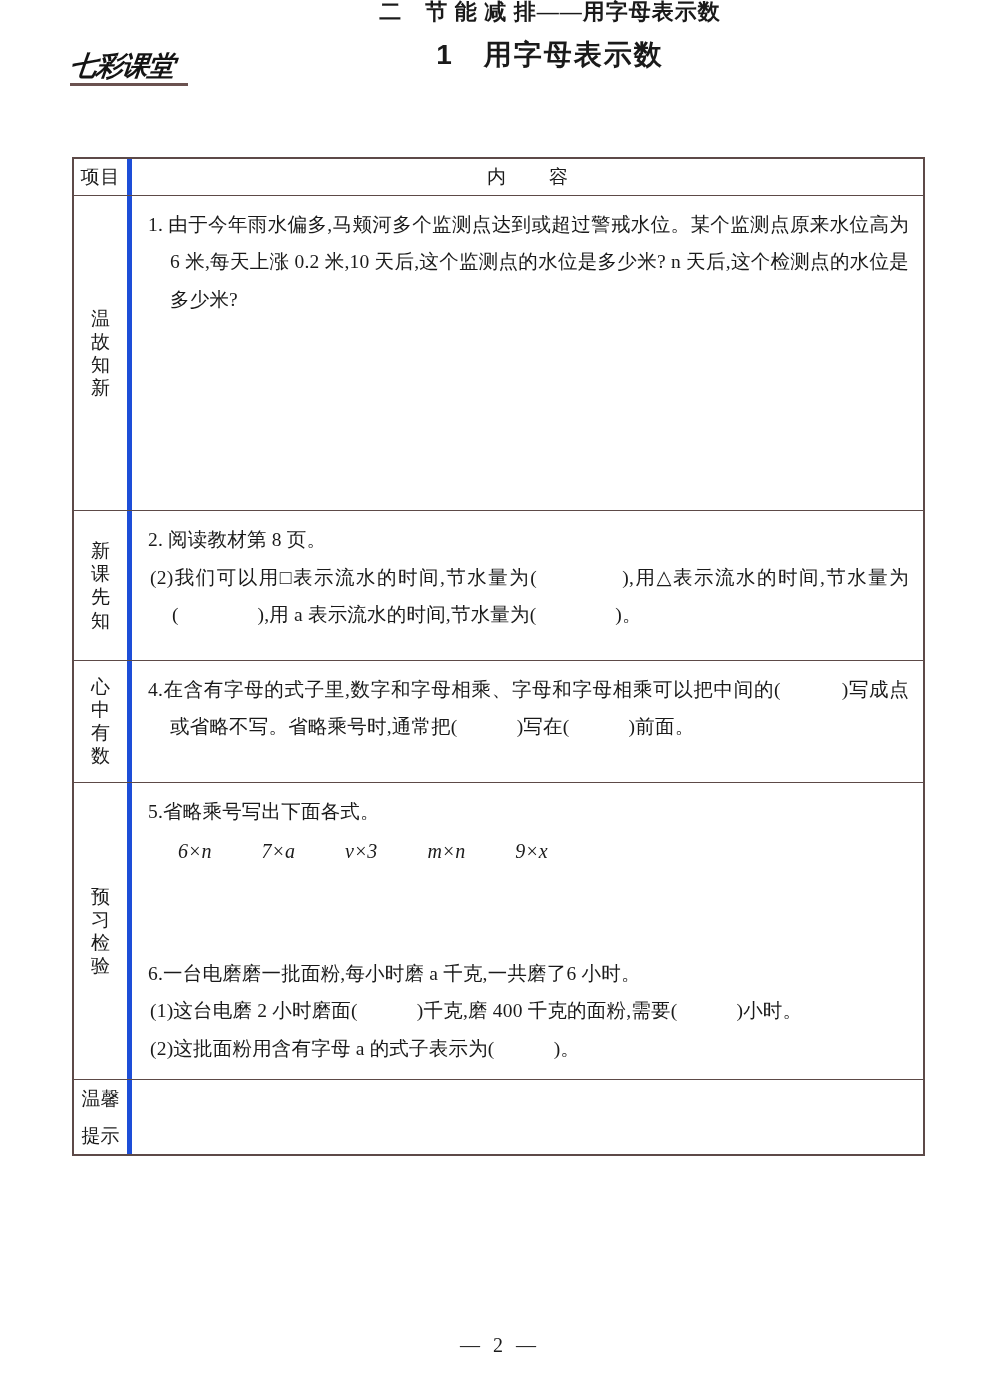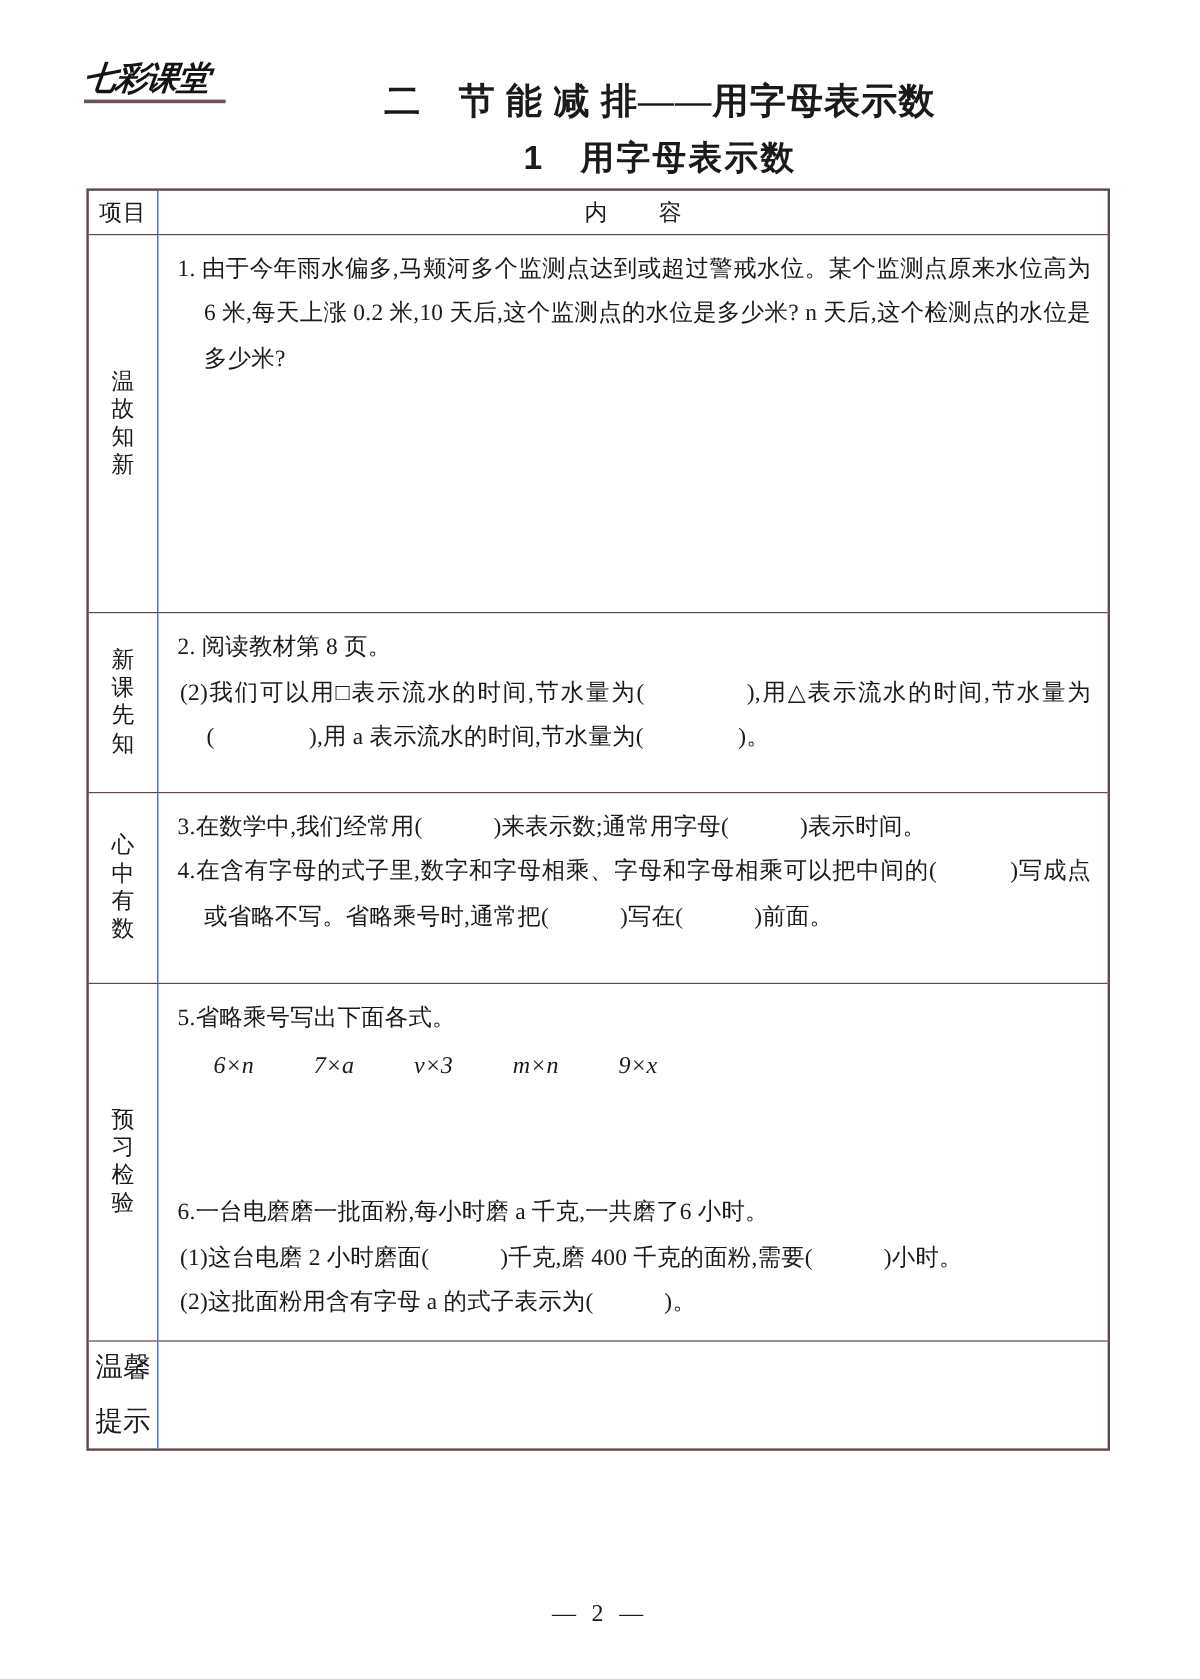--- a/index.html
+++ b/index.html
@@ -48,22 +48,21 @@
   }
 
   #title-block {
     position: absolute;
     left: 200px;
     top: 0;
     width: 700px;
     text-align: center;
   }
   #unit-title {
-    margin-top: 68px;
-    font-size: 30px;
+    font-size: 22px;
     font-weight: bold;
     letter-spacing: 1px;
     line-height: 1.1;
     white-space: nowrap;
   }
   #lesson-title {
     margin-top: 16px;
     font-family: "Liberation Sans", sans-serif;
     font-size: 28px;
     font-weight: bold;
@@ -84,21 +83,21 @@
   .row {
     display: flex;
     border-bottom: 1px solid #5d4a48;
     box-sizing: border-box;
   }
   .row:last-child { border-bottom: none; }
 
   .cell-label {
     width: 58px;
     min-width: 58px;
-    border-right: 1px solid #1d4ed8;
+    border-right: 5px solid #1d4ed8;
     box-sizing: border-box;
     display: flex;
     align-items: center;
     justify-content: center;
     text-align: center;
   }
   .cell-body {
     flex: 1;
     box-sizing: border-box;
     padding: 10px 14px 12px 16px;
@@ -121,21 +120,21 @@
   .hdr-text.wide { letter-spacing: 12px; padding-left: 12px; }
 
   
   .vlabel {
     font-size: 19px;
     line-height: 1.22;
     writing-mode: horizontal-tb;
     white-space: pre-line;
   }
   .hlabel {
-    font-size: 23px;
+    font-size: 19px;
     line-height: 1.95;
     white-space: pre-line;
   }
 
   
   .q {
     font-size: 19.5px;
     line-height: 1.92;
     text-align: justify;
     letter-spacing: 0.2px;
@@ -238,23 +237,20 @@
 
   <div class="row">
     <div class="cell-label">
       <span class="vlabel">心
 中
 有
 数</span>
     </div>
     <div class="cell-body">
       <div class="q q-hang">
-        <span>3.</span><span>在数学中,我们经常用(　　　)来表示数;通常用字母(　　　)表示时间。</span>
-      </div>
-      <div class="q q-hang">
         <span>4.</span><span>在含有字母的式子里,数字和字母相乘、字母和字母相乘可以把中间的(　　　)写成点或省略不写。省略乘号时,通常把(　　　)写在(　　　)前面。</span>
       </div>
       <div class="spacer-sm"></div>
     </div>
   </div>
 
   <div class="row">
     <div class="cell-label">
       <span class="vlabel">预
 习

